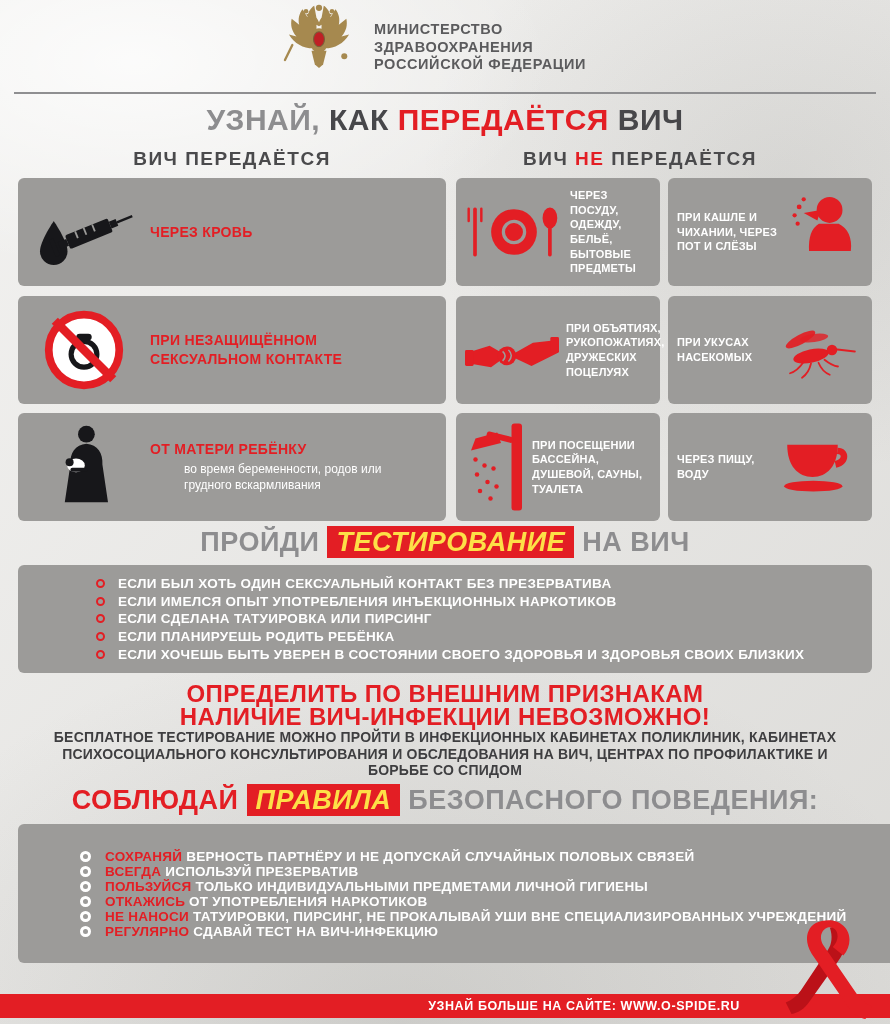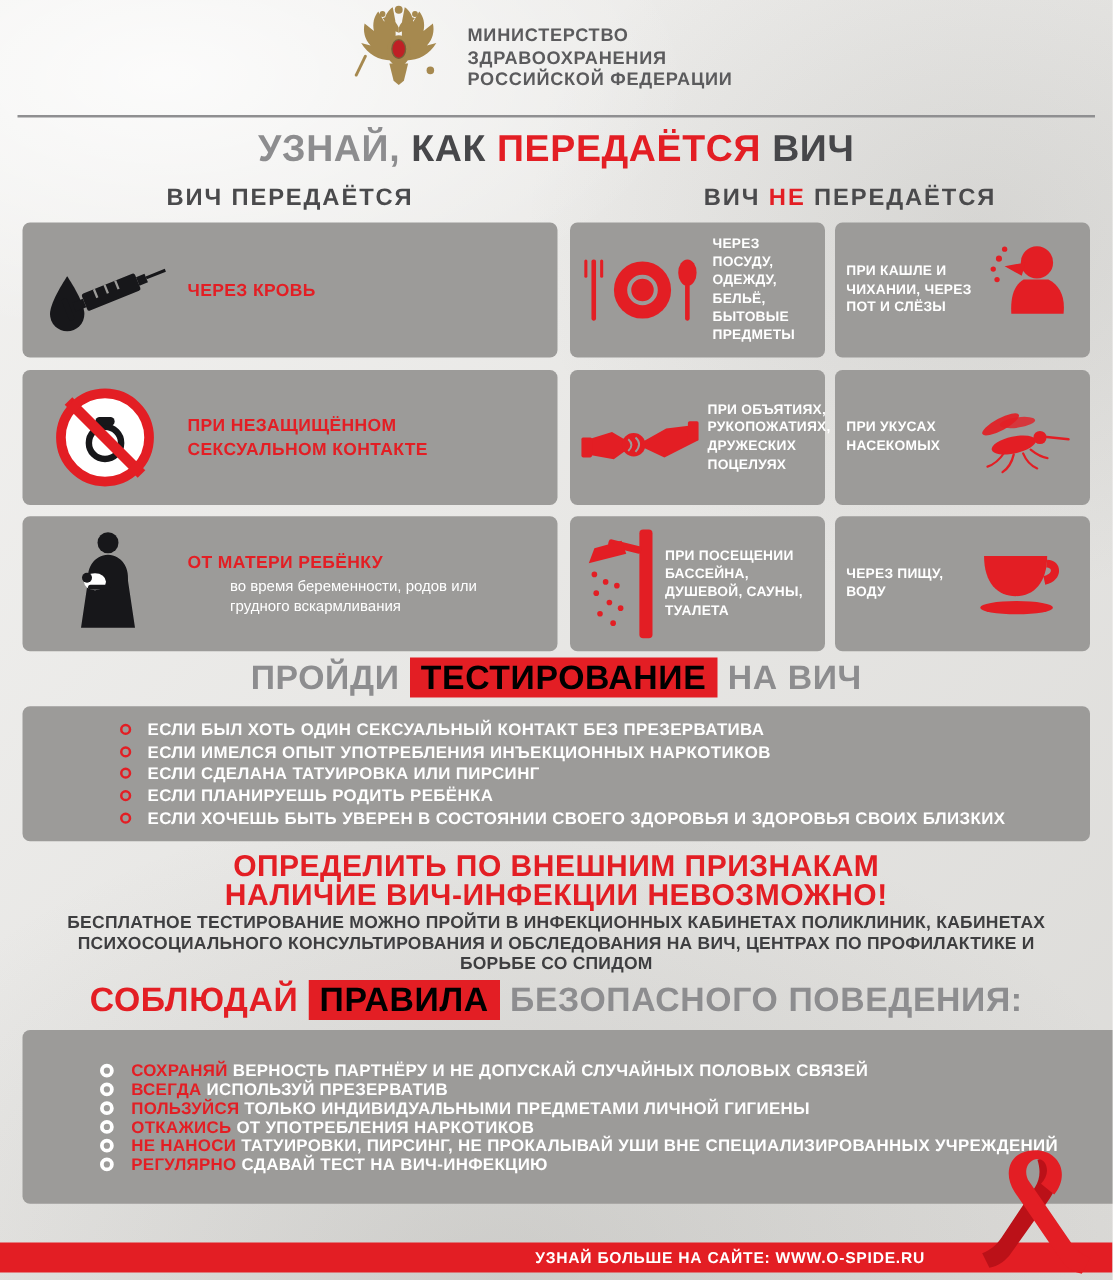--- a/index.html
+++ b/index.html
@@ -20,38 +20,38 @@
   .emblem { left:278px; top:4px; width:82px; height:84px; }
   .ministry { left:374px; top:21px; font-weight:bold; font-size:14.5px; line-height:17.5px; letter-spacing:.6px; color:#5b5b5d; }
   .divider { left:14px; top:92px; width:862px; height:2px; background:#8f8f91; }
 
   
   .main-title { top:103px; left:0; width:890px; text-align:center; font-size:30px; font-weight:bold; letter-spacing:.5px; color:#47474a; }
   .t-muted { color:#8d8d8f; }
   .t-red { color:#e31e24; }
   .col-head { top:148px; font-size:19px; font-weight:bold; letter-spacing:1.5px; color:#4a4a4c; text-align:center; }
   .col-head-left { left:18px; width:428px; }
-  .col-head-right { left:472px; width:416px; }
+  .col-head-right { left:432px; width:416px; }
 
   
   .card { position:absolute; background:#9c9b99; border-radius:6px; height:108px; }
   .left-card { left:18px; width:428px; display:flex; align-items:center; }
   .left-card .icon-wrap { width:132px; display:flex; justify-content:center; align-items:center; flex:none; }
   .left-card .card-text { flex:1; padding-right:20px; }
   .card-title { color:#e31e24; font-size:14px; font-weight:bold; line-height:1.35; letter-spacing:.3px; }
   .card-sub { color:#fff; font-size:12px; line-height:1.3; margin-top:3px;margin-left:34px; }
   .small-card { width:204px; display:flex; align-items:center; gap:7px; padding:16px 9px; }
   .small-text { color:#fff; font-size:11px; font-weight:bold; line-height:1.32; letter-spacing:.2px; flex:1; }
   .small-icon { flex:none; display:flex; align-items:center; justify-content:center; }
   .row1 { top:178px; } .row2 { top:296px; } .row3 { top:413px; }
   .colA { left:456px; } .colB { left:668px; }
 
   
   .testing-title { top:527px; left:0; width:890px; text-align:center; font-size:27px; font-weight:bold; letter-spacing:.5px; color:#8d8d8f; }
-  .hl-red { background:#e31e24; color:#000000; padding:1px 9px; }
+  .hl-red { background:#e31e24; color:#fde047; padding:1px 9px;font-style:italic; }
   .testing-box { top:565px; left:18px; width:854px; height:108px; background:#9c9b99; border-radius:6px;
     display:flex; flex-direction:column; justify-content:space-evenly; padding:8px 10px 8px 78px; }
   .t-item { display:flex; align-items:center; gap:13px; }
   .t-bullet { width:9px; height:9px; border:2.5px solid #e31e24; border-radius:50%; flex:none; }
   .t-text { color:#fff; font-size:13.5px; font-weight:bold; letter-spacing:.3px; }
 
   .warning { top:682px; left:0; width:890px; text-align:center; color:#e31e24; font-size:24px; font-weight:bold; line-height:23px; letter-spacing:.4px; }
   .free-info { top:729px; left:35px; width:820px; text-align:center; color:#3e3e40; font-size:14px; font-weight:bold; line-height:16.5px; letter-spacing:.2px; }
 
   

